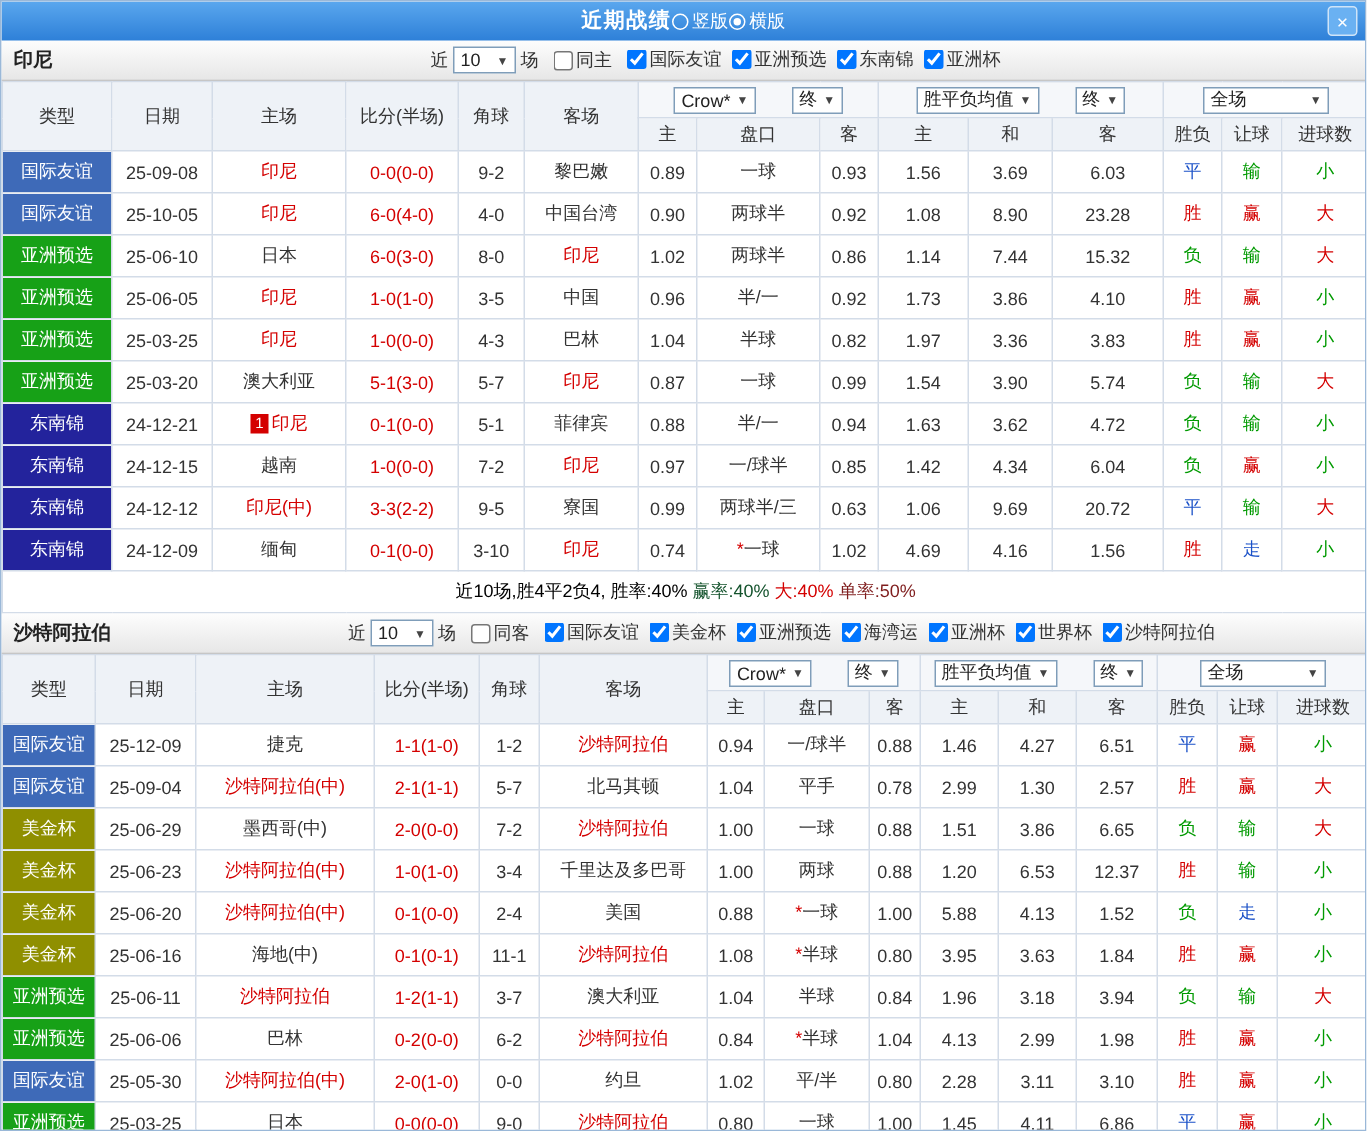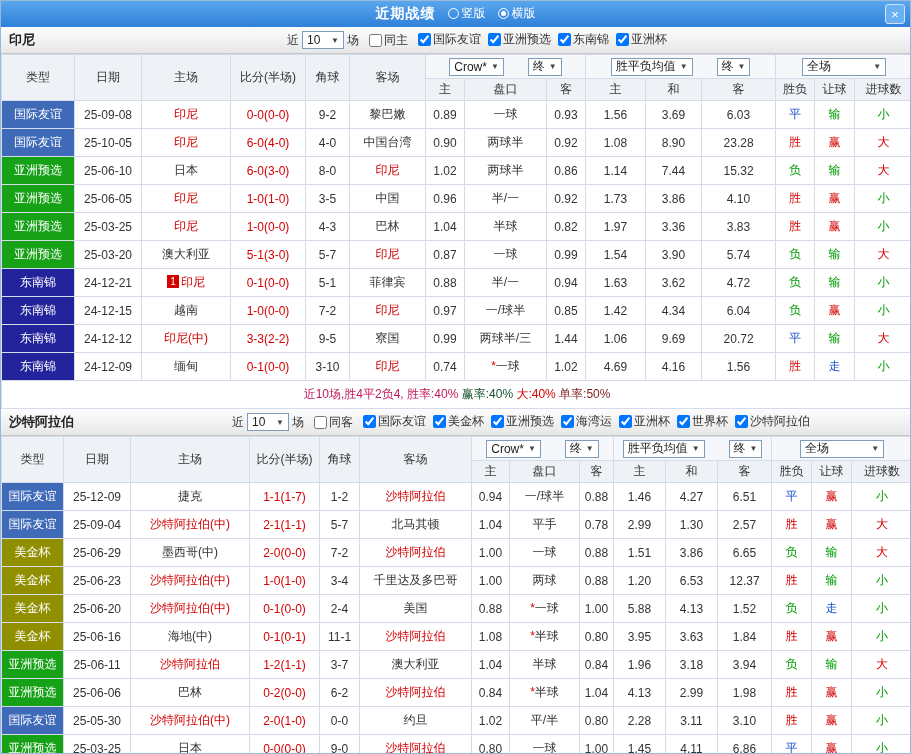--- a/index.html
+++ b/index.html
@@ -9,21 +9,21 @@
     font-family:"Liberation Sans","DejaVu Sans",sans-serif;
     background:#fff; font-size:12px; color:#333;
   }
   .window { width:911px; height:754px; overflow:hidden; border:1px solid #9ab8d8; }
 
   
   .titlebar {
     height:26px; background:linear-gradient(#5aa7ee,#2e80d8);
     display:flex; align-items:center; position:relative; color:#fff;
   }
-  .tb-center { margin:0 auto; display:flex; align-items:flex-start; gap:12px; }
+  .tb-center { margin:0 auto; display:flex; align-items:flex-end; }
   .tb-title { font-weight:bold; font-size:14px; letter-spacing:1px; }
   .radio-opt { display:flex; align-items:center; gap:3px; font-size:12px; cursor:pointer; }
   .radio {
     width:11px; height:11px; border:1px solid #fff; border-radius:50%;
     display:inline-block; position:relative; background:transparent;
   }
   .radio.sel::after { content:""; position:absolute; inset:2px; background:#fff; border-radius:50%; }
   .close {
     position:absolute; right:5px; top:3px; width:20px; height:20px;
     background:#6ab1f2; color:#fff; border:1px solid #cfe4f8; border-radius:3px;
@@ -333,21 +333,21 @@
           </tr>
           <tr>
             <td class="type" style="background: rgb(35, 35, 156);">东南锦</td>
             <td>24-12-12</td>
             <td class="focus">印尼(中)</td>
             <td class="score">3-3(2-2)</td>
             <td>9-5</td>
             <td>寮国</td>
             <td>0.99</td>
             <td>两球半/三</td>
-            <td>1.44</td>
+            <td>0.63</td>
             <td>1.06</td>
             <td>9.69</td>
             <td>20.72</td>
             <td style="color: rgb(28, 82, 200);">平</td>
             <td style="color: rgb(0, 154, 0);">输</td>
             <td style="color: rgb(212, 0, 0);">大</td>
           </tr>
           <tr>
             <td class="type" style="background: rgb(35, 35, 156);">东南锦</td>
             <td>24-12-09</td>
@@ -361,21 +361,21 @@
             <td>4.69</td>
             <td>4.16</td>
             <td>1.56</td>
             <td style="color: rgb(212, 0, 0);">胜</td>
             <td style="color: rgb(28, 82, 200);">走</td>
             <td style="color: rgb(0, 154, 0);">小</td>
           </tr>
         </tbody>
       <tfoot>
         <tr>
-          <td colspan="15"><span style="color: #be185d;">近10场,胜4平2负4, 胜率:40%</span><span style="color: #14532d;"> 赢率:40%</span><span style="color: rgb(212, 0, 0);"> 大:40%</span><span style="color: #7f1d1d;"> 单率:50%</span></td>
+          <td colspan="15"><span style="color: #000000;">近10场,胜4平2负4, 胜率:40%</span><span style="color: #14532d;"> 赢率:40%</span><span style="color: rgb(212, 0, 0);"> 大:40%</span><span style="color: #7f1d1d;"> 单率:50%</span></td>
         </tr>
       </tfoot>
     </table>
   </div>
 
   <div class="team-section sec1">
     <div class="section-bar">
       <span class="team-name">沙特阿拉伯</span>
       <span class="filters">
         <span>近</span>
@@ -482,21 +482,21 @@
           <th>胜负</th>
           <th>让球</th>
           <th>进球数</th>
         </tr>
       </thead>
       <tbody>
           <tr>
             <td class="type" style="background: rgb(62, 106, 184);">国际友谊</td>
             <td>25-12-09</td>
             <td>捷克</td>
-            <td class="score">1-1(1-7)</td>
+            <td class="score">1-1(1-0)</td>
             <td>1-2</td>
             <td class="focus">沙特阿拉伯</td>
             <td>0.94</td>
             <td>一/球半</td>
             <td>0.88</td>
             <td>1.46</td>
             <td>4.27</td>
             <td>6.51</td>
             <td style="color: rgb(28, 82, 200);">平</td>
             <td style="color: rgb(212, 0, 0);">赢</td>

